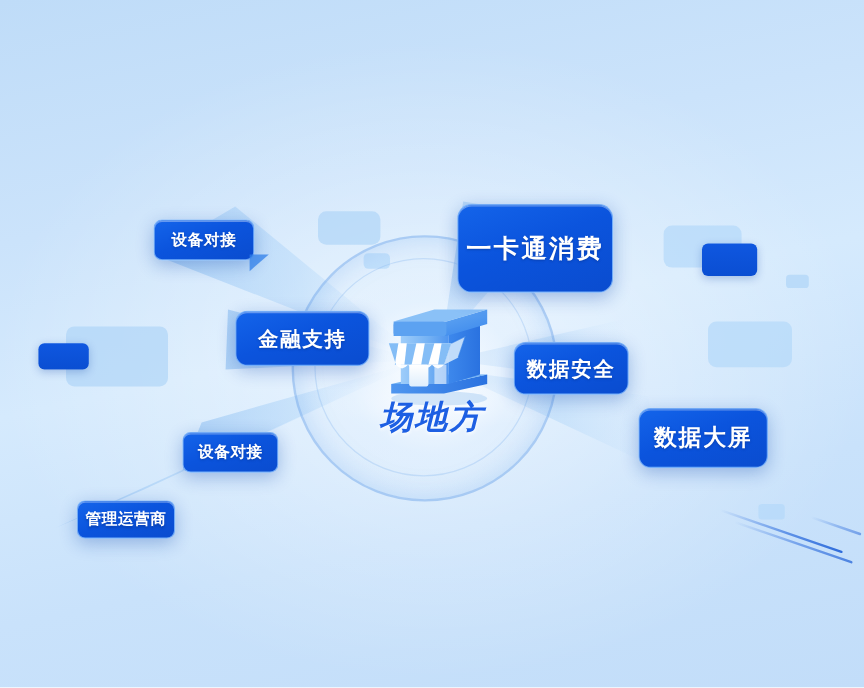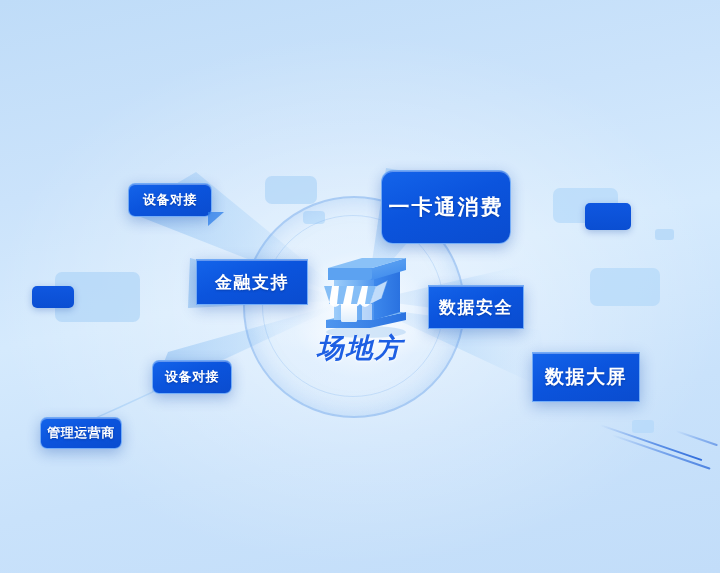--- a/index.html
+++ b/index.html
@@ -85,21 +85,21 @@
     font-weight:bold;
     background:linear-gradient(160deg,#1464ea 0%,#0b54dd 45%,#0a4ccf 100%);
     border:1px solid rgba(150,200,255,.75);
     border-radius:9px;
     box-shadow:0 4px 14px rgba(14,70,175,.32), 0 1px 0 rgba(255,255,255,.35) inset;
     white-space:nowrap;
     text-shadow:0 1px 2px rgba(6,40,120,.45);
     letter-spacing:1px;
   }
   .chip.lg{ font-size:21px; border-radius:12px; letter-spacing:2px;}
-  .chip.md{ font-size:17px; border-radius:0; letter-spacing:1.5px;}
+  .chip.md{ font-size:17px; border-radius:10px; letter-spacing:1.5px;}
   .chip.sm{ font-size:13px; border-radius:7px; letter-spacing:.5px;}
 
   
   .tail{
     position:absolute;
     width:0;height:0;
     border-style:solid;
   }
 
   
@@ -235,29 +235,29 @@
   <div class="tail" style="left:208px;top:212px;border-width:0 0 14px 16px;border-color:transparent transparent transparent #2f7fe9;opacity:.75;"></div>
 
   <div class="chip md" style="left:196px;top:259px;width:110px;height:44px;">
     <span>金融支持</span>
   </div>
 
   <div class="chip sm" style="left:152px;top:360px;width:78px;height:32px;">
     <span>设备对接</span>
   </div>
 
-  <div class="chip sm" style="left:40px;top:417px;width:80px;height:30px;justify-content:center;">
+  <div class="chip sm" style="left:64px;top:417px;width:80px;height:30px;justify-content:center;">
     <span>管理运营商</span>
   </div>
 
   <div class="chip md" style="left:428px;top:285px;width:94px;height:42px;">
     <span>数据安全</span>
   </div>
 
   <div class="chip lg" style="left:381px;top:170px;width:128px;height:72px;">
     <span>一卡通消费</span>
   </div>
 
-  <div class="chip md" style="left:532px;top:352px;width:106px;height:48px;font-size:19px;">
+  <div class="chip md" style="left:532px;top:340px;width:106px;height:48px;font-size:19px;">
     <span>数据大屏</span>
   </div>
 
 </div>
 
 </body></html>

